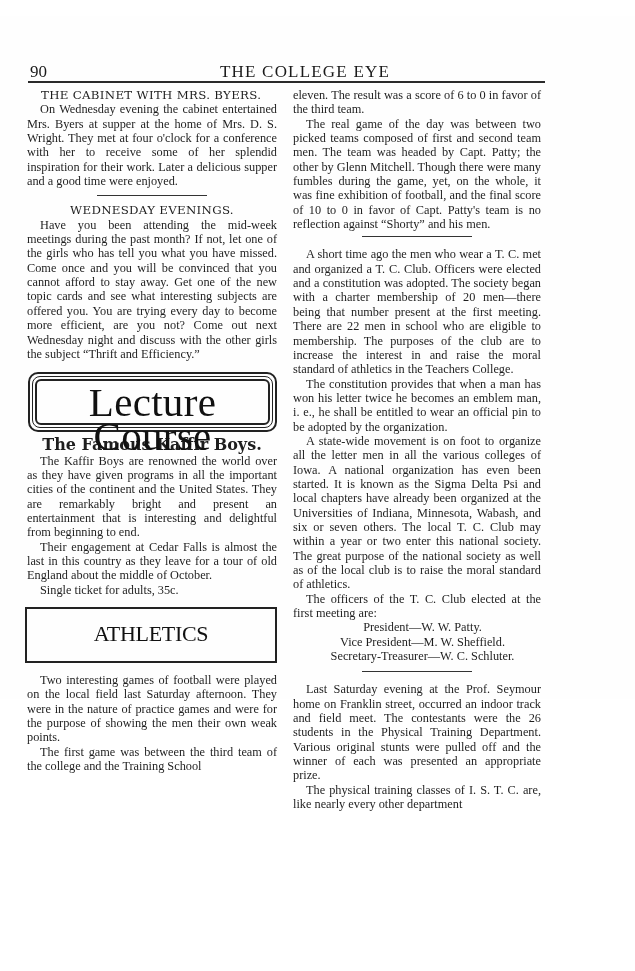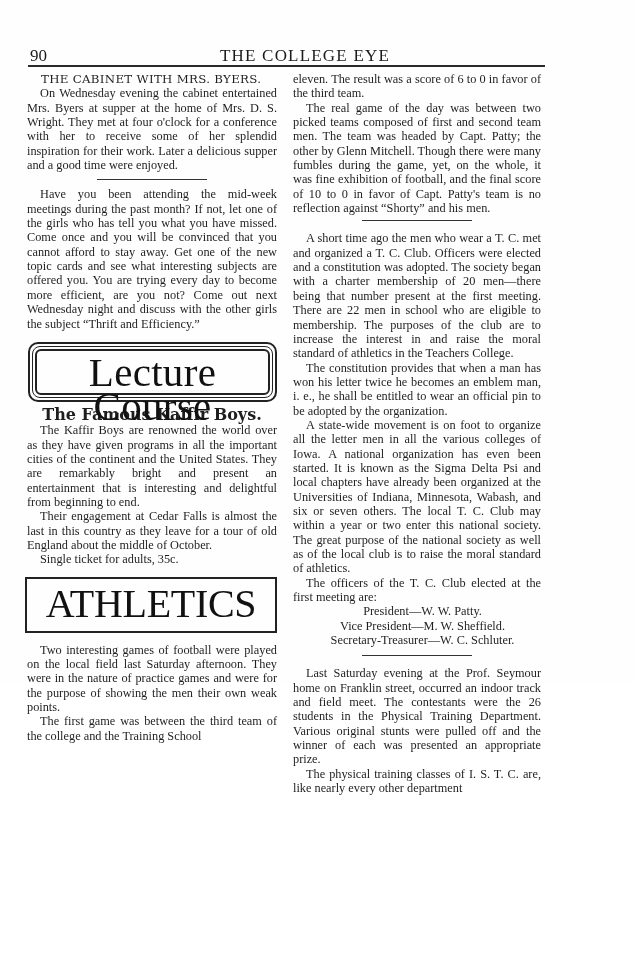--- a/index.html
+++ b/index.html
@@ -1,18 +1,18 @@
 <!DOCTYPE html>
 <html><head>
 <meta charset="utf-8">
 <style>
   html, body { margin: 0; padding: 0; background: #ffffff; }
   body { width: 635px; height: 971px; position: relative; overflow: hidden;
          font-family: "DejaVu Serif", "Liberation Serif", serif; color: #1e1e1e; }
-  .page { position: absolute; left: 0; top: 0; width: 635px; height: 683px; background: #fefefe; }
+  .page { position: absolute; left: 0; top: 16px; width: 635px; height: 683px; background: #fefefe; }
   .running-head { position: absolute; top: 46px; left: 28px; width: 517px; height: 20px;
                   font-family: "Liberation Serif", serif; font-size: 17px; color: #1a1a1a; }
   .page-num { position: absolute; left: 2px; top: 0; }
   .journal-title { position: absolute; left: 192px; top: 0; letter-spacing: 1.2px; }
   .head-rule { position: absolute; top: 65px; left: 28px; width: 517px; height: 0;
                border-top: 2px solid #2a2a2a; }
   .col { position: absolute; font-size: 12.3px; line-height: 14.35px; text-align: justify; }
   .col-left { left: 27px; top: 72px; width: 250px; }
   .col-right { left: 293px; top: 72px; width: 248px; }
   .col p { margin: 0; text-indent: 13px; font-family: Liberation Serif, serif; }
@@ -28,39 +28,40 @@
                  border: 2px solid #222; border-radius: 10px; }
   .lecture-box::before { content: ""; position: absolute; left: 2px; top: 2px; right: 2px; bottom: 2px;
                  border: 1px solid #222; border-radius: 8px; }
   .lecture-box::after { content: ""; position: absolute; left: 5px; top: 5px; right: 5px; bottom: 5px;
                  border: 2px solid #222; border-radius: 6px; }
   .box-title { position: absolute; left: 0; right: 0; top: 11px; text-align: center;
                font-family: "Liberation Serif", serif; font-size: 41px; line-height: 34px;
                color: #111; letter-spacing: 0.3px; z-index: 1; }
   .athletics-box { position: relative; margin: 10px 0 10px -2px; height: 52px; width: 248px;
                    border: 2px solid #222; border-right-width: 2px; }
-  .athletics-box .box-title { top: 8px; font-size: 40px; letter-spacing: -0.3px; }
+  .athletics-box .box-title { top: 8px; font-size: 22px; letter-spacing: -0.3px; }
 </style>
 </head>
 <body>
 
 <div class="page">
 
   <div class="running-head">
     <span class="page-num">90</span>
     <span class="journal-title">THE COLLEGE EYE</span>
   </div>
   <div class="head-rule"></div>
 
   <div class="col col-left">
     <h3 class="sec-title left">THE CABINET WITH MRS. BYERS.</h3>
     <p>On Wednesday evening the cabinet entertained Mrs. Byers at supper at the home of Mrs. D. S. Wright. They met at four o'clock for a conference with her to receive some of her splendid inspiration for their work. Later a delicious supper and a good time were enjoyed.</p>
 
     <div class="divider"></div>
 
+    <h3 class="sec-title">WEDNESDAY EVENINGS.</h3>
     <p>Have you been attending the mid-week meetings during the past month? If not, let one of the girls who has tell you what you have missed. Come once and you will be convinced that you cannot afford to stay away. Get one of the new topic cards and see what interesting subjects are offered you. You are trying every day to become more efficient, are you not? Come out next Wednesday night and discuss with the other girls the subject “Thrift and Efficiency.”</p>
 
     <div class="lecture-box">
       <div class="box-title">Lecture Course</div>
     </div>
 
     <div class="sub-title">The Famous Kaffir Boys.</div>
     <p>The Kaffir Boys are renowned the world over as they have given programs in all the important cities of the continent and the United States. They are remarkably bright and present an entertainment that is interesting and delightful from beginning to end.</p>
     <p>Their engagement at Cedar Falls is almost the last in this country as they leave for a tour of old England about the middle of October.</p>
     <p>Single ticket for adults, 35c.</p>

